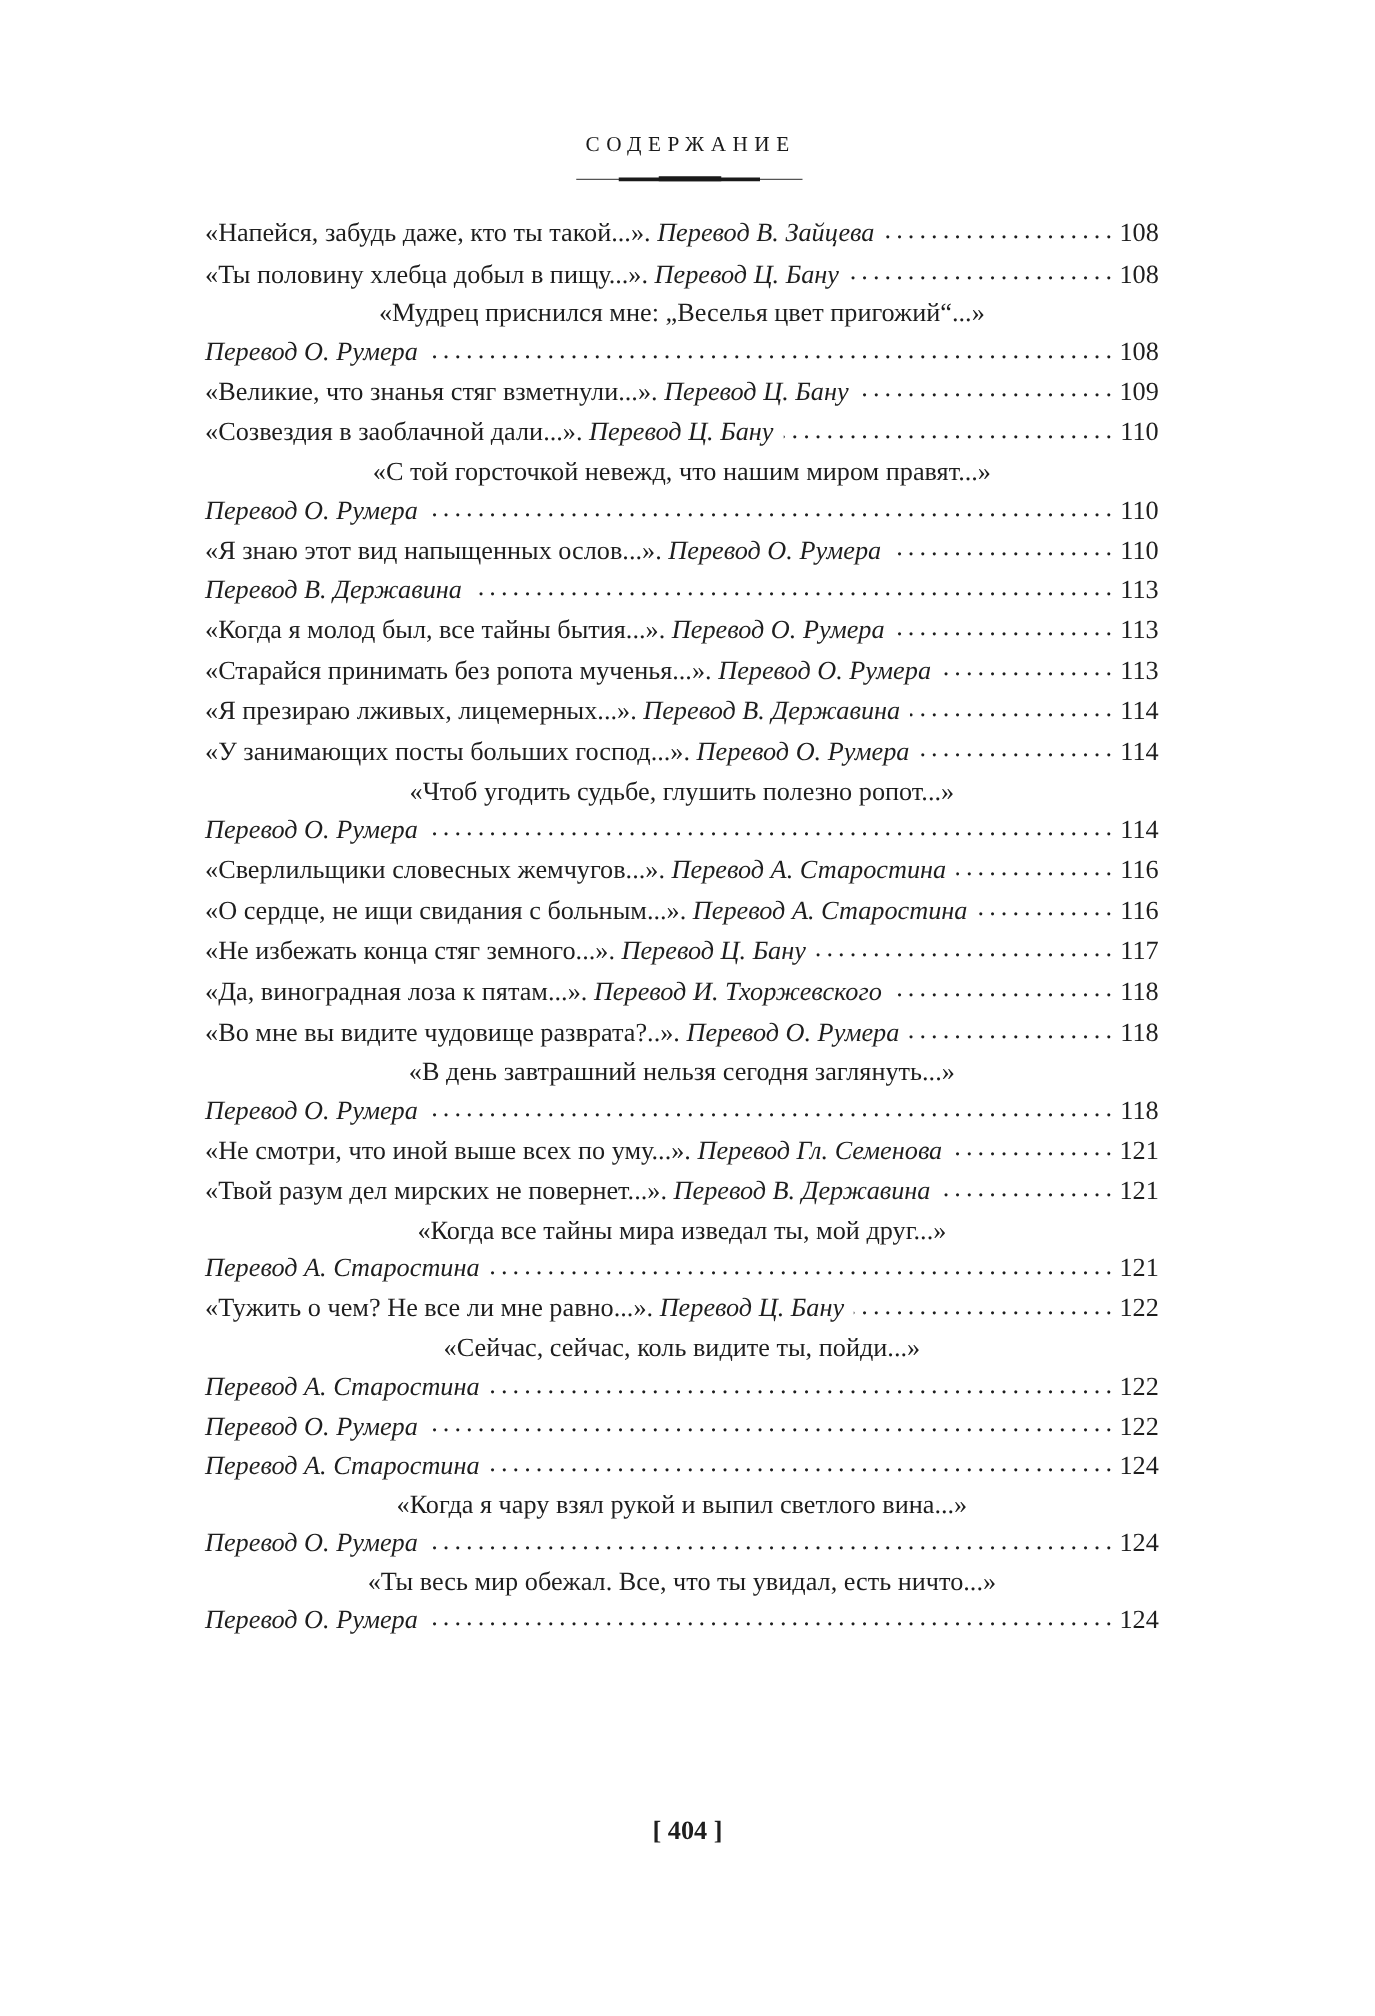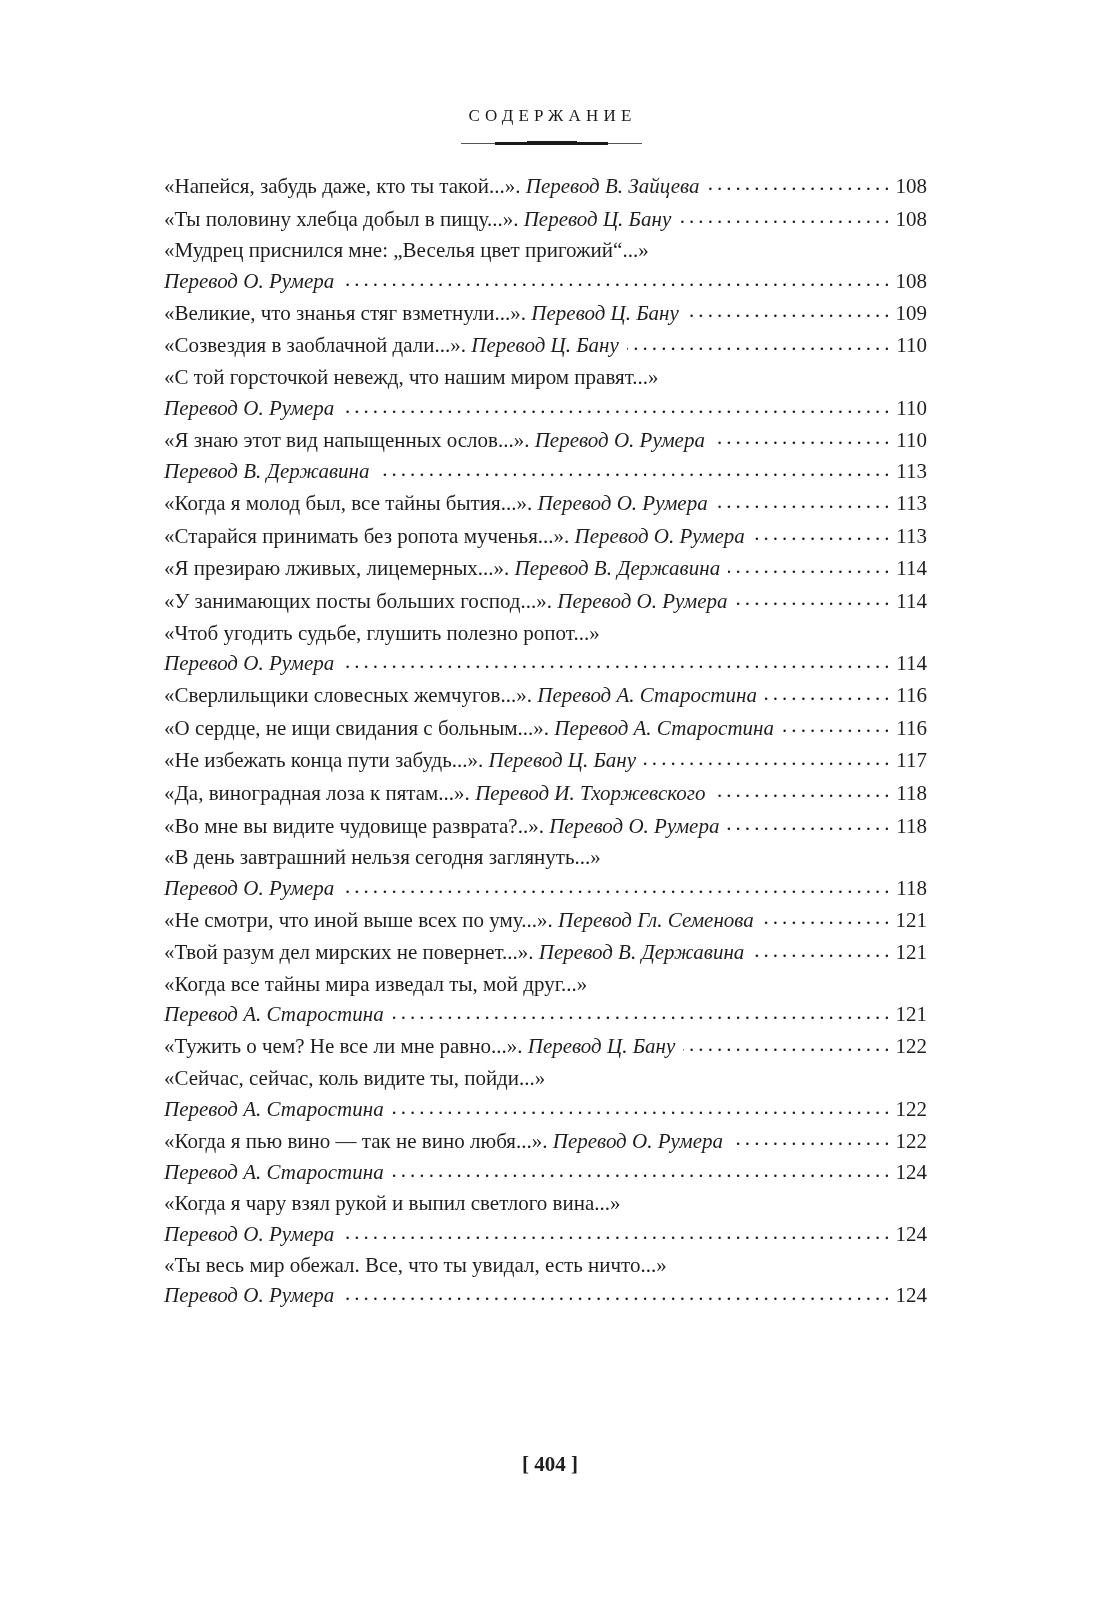--- a/index.html
+++ b/index.html
@@ -60,20 +60,21 @@
     left: 164px;
     width: 763px;
   }
   .line {
     height: 32.6px;
     line-height: 32.6px;
     font-size: 21px;
     display: flex;
     align-items: baseline;
     white-space: nowrap;
+    justify-content: center;
   }
   .line.first-of-two {
     height: 29.6px;
     line-height: 29.6px;
     margin-top: 1px;
   }
   .line.second-of-two {
     height: 31px;
     line-height: 31px;
   }
@@ -213,21 +214,21 @@
       <span class="leader"></span>
       <span class="page">116</span>
     </div>
     <div class="line">
       <span class="title" style="white-space: pre;">«О сердце, не ищи свидания с больным...». </span>
       <span class="translator">Перевод А. Старостина</span>
       <span class="leader"></span>
       <span class="page">116</span>
     </div>
     <div class="line">
-      <span class="title" style="white-space: pre;">«Не избежать конца пути забудь...». </span>
+      <span class="title" style="white-space: pre;">«Не избежать конца стяг земного...». </span>
       <span class="translator">Перевод Ц. Бану</span>
       <span class="leader"></span>
       <span class="page">117</span>
     </div>
     <div class="line">
       <span class="title" style="white-space: pre;">«Да, виноградная лоза к пятам...». </span>
       <span class="translator">Перевод И. Тхоржевского</span>
       <span class="leader"></span>
       <span class="page">118</span>
     </div>
@@ -273,21 +274,20 @@
     </div>
     <div class="line first-of-two">
       <span class="title">«Сейчас, сейчас, коль видите ты, пойди...»</span>
     </div>
     <div class="line second-of-two">
       <span class="translator">Перевод А. Старостина</span>
       <span class="leader"></span>
       <span class="page">122</span>
     </div>
     <div class="line">
-      <span class="title" style="white-space: pre;">«Когда я пью вино — так не вино любя...». </span>
       <span class="translator">Перевод О. Румера</span>
       <span class="leader"></span>
       <span class="page">122</span>
     </div>
     <div class="line second-of-two">
       <span class="translator">Перевод А. Старостина</span>
       <span class="leader"></span>
       <span class="page">124</span>
     </div>
     <div class="line first-of-two">

